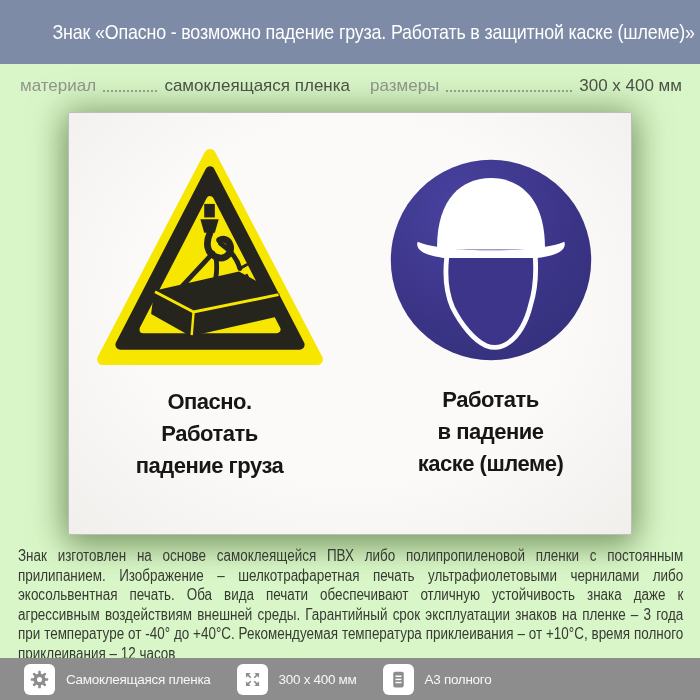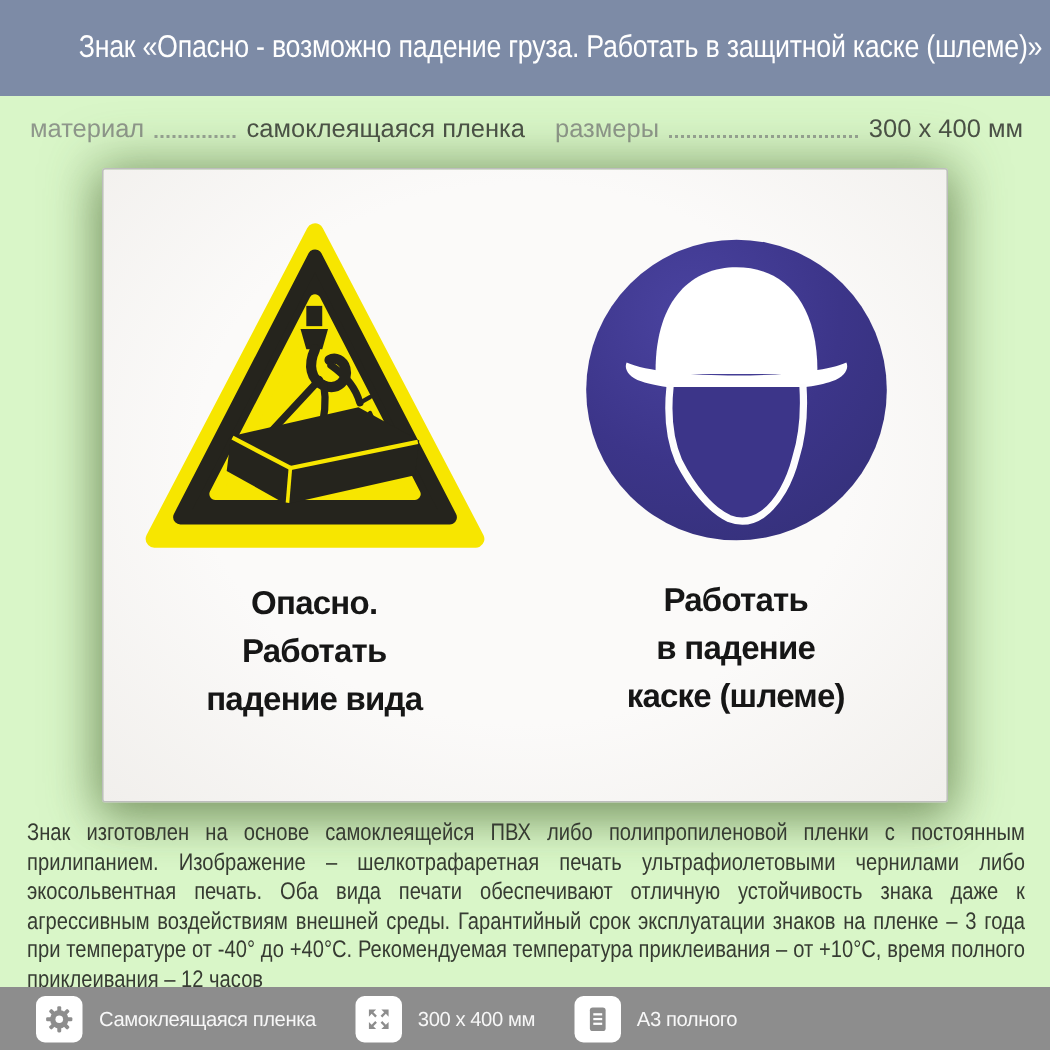--- a/index.html
+++ b/index.html
@@ -92,21 +92,21 @@
         <path d="M161 141 C165 152 164 163 169 175" stroke="#25241d" stroke-width="4" stroke-linecap="round" fill="none"></path>
         <path d="M161 141 L158 134" stroke="#25241d" stroke-width="3" stroke-linecap="round" fill="none"></path>
 
         <path d="M62 150 L150 130 L192 153 L189 177 L100 197 L59 174 Z" fill="#25241d"></path>
         <path d="M63 151 L103 172 L191 154" stroke="#f7e600" stroke-width="3" fill="none"></path>
         <path d="M103 172 L101 196" stroke="#f7e600" stroke-width="2.5" fill="none"></path>
       </svg>
       <div class="sign-caption">
         <span>Опасно.</span>
         <span>Работать</span>
-        <span>падение вида</span>
+        <span>падение груза</span>
       </div>
     </div>
 
     <div class="sign-col mandatory">
       <svg width="212" height="212" viewBox="0 0 220 220">
         <defs>
           <radialGradient id="blueShade" cx="35%" cy="25%" r="90%">
             <stop offset="0%" stop-color="#4a43a0"></stop>
             <stop offset="55%" stop-color="#3c3589"></stop>
             <stop offset="100%" stop-color="#343079"></stop>

